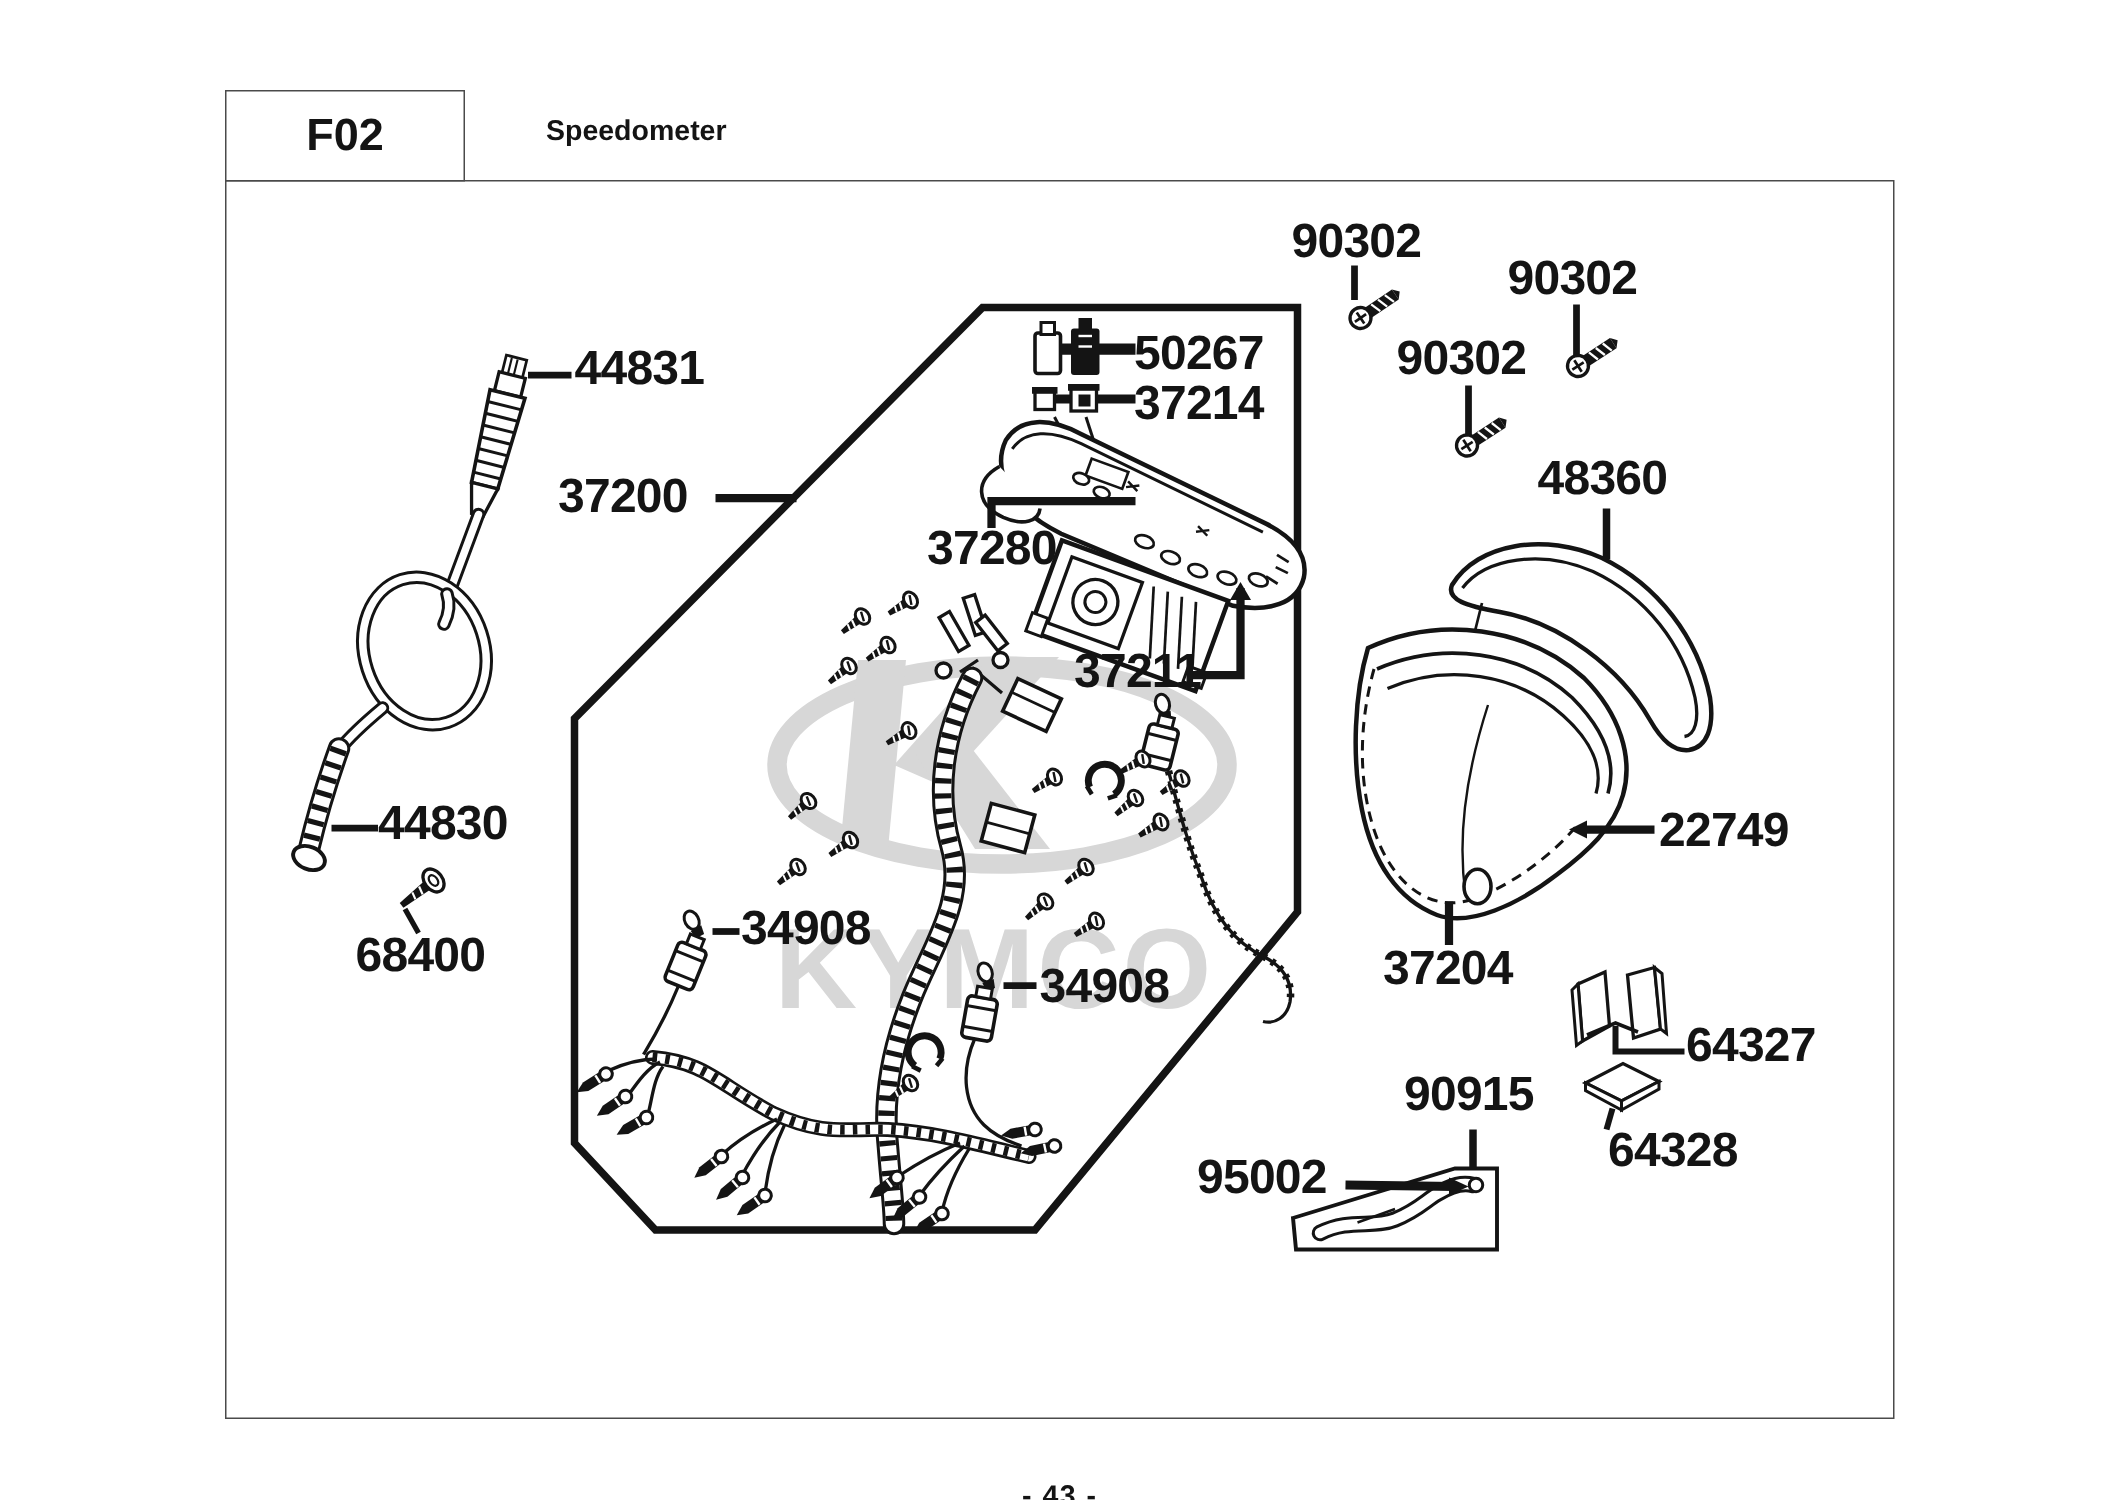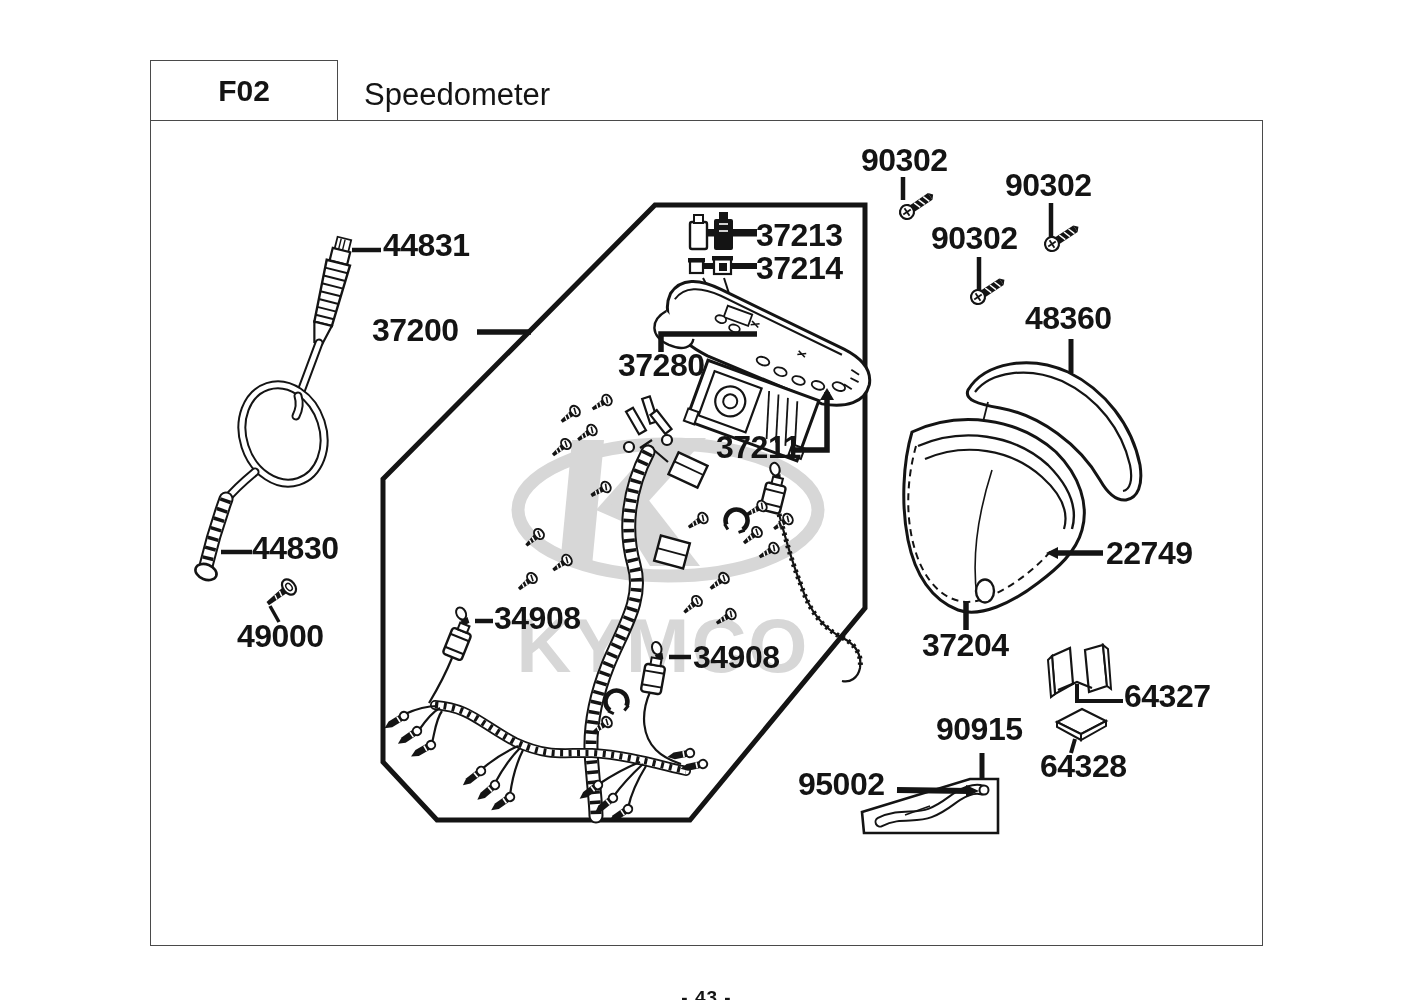--- a/index.html
+++ b/index.html
@@ -1,24 +1,24 @@
 <!DOCTYPE html>
 <html><head>
 <meta charset="utf-8">
 <style>
   html,body{margin:0;padding:0;background:#fff;}
   #page{position:relative;width:1415px;height:1000px;background:#fff;overflow:hidden;
         font-family:"Liberation Sans","DejaVu Sans",sans-serif;color:#141414;}
   .frame{position:absolute;left:150px;top:120px;width:1113px;height:826px;
          border:1.6px solid #4a4a4a;box-sizing:border-box;}
-  .codebox{position:absolute;left:150px;top:60px;width:188px;height:61px;
+  .codebox{position:absolute;left:150px;top:60px;width:160px;height:61px;
            border:1.6px solid #4a4a4a;box-sizing:border-box;display:flex;
            align-items:center;justify-content:center;background:#fff;}
   .codebox span{font-size:30px;font-weight:bold;letter-spacing:0px;}
-  .htitle{position:absolute;left:364px;top:77px;font-size:31px;font-weight:normal;}
+  .htitle{position:absolute;left:364px;top:77px;font-size:19px;font-weight:bold;}
   .pageno{position:absolute;left:150px;top:951px;width:1113px;text-align:center;
           font-size:19px;font-weight:bold;letter-spacing:1px;margin-top:36px;}
   .plabel{position:absolute;font-size:32px;font-weight:bold;letter-spacing:-0.5px;
           line-height:1;white-space:nowrap;}
   svg{position:absolute;left:0;top:0;}
   .ln{stroke:#141414;fill:none;}
   .ldr{stroke:#141414;fill:none;stroke-linecap:butt;}
   .wire{stroke:#141414;stroke-width:2.2;fill:none;}
   .loomO{stroke:#141414;stroke-width:15;fill:none;stroke-linecap:round;}
   .loomI{stroke:#ffffff;stroke-width:11;fill:none;stroke-linecap:round;}
@@ -356,32 +356,32 @@
 
   <div class="codebox">
     <span>F02</span>
   </div>
   <div class="htitle">Speedometer</div>
   <div class="frame"></div>
 
   <div class="plabel" style="left:861px;top:144px">90302</div>
   <div class="plabel" style="left:1005px;top:169px">90302</div>
   <div class="plabel" style="left:931px;top:222px">90302</div>
-  <div class="plabel" style="left:756px;top:219px">37213</div>
+  <div class="plabel" style="left:756px;top:219px">50267</div>
   <div class="plabel" style="left:756px;top:252px">37214</div>
   <div class="plabel" style="left:383px;top:229px">44831</div>
   <div class="plabel" style="left:372px;top:314px">37200</div>
   <div class="plabel" style="left:618px;top:349px">37280</div>
   <div class="plabel" style="left:1025px;top:302px">48360</div>
   <div class="plabel" style="left:716px;top:431px">37211</div>
   <div class="plabel" style="left:252px;top:532px">44830</div>
-  <div class="plabel" style="left:237px;top:620px">49000</div>
+  <div class="plabel" style="left:237px;top:620px">68400</div>
   <div class="plabel" style="left:1106px;top:537px">22749</div>
   <div class="plabel" style="left:494px;top:602px">34908</div>
   <div class="plabel" style="left:693px;top:641px">34908</div>
   <div class="plabel" style="left:922px;top:629px">37204</div>
   <div class="plabel" style="left:1124px;top:680px">64327</div>
-  <div class="plabel" style="left:1040px;top:750px">64328</div>
+  <div class="plabel" style="left:1072px;top:750px">64328</div>
   <div class="plabel" style="left:936px;top:713px">90915</div>
   <div class="plabel" style="left:798px;top:768px">95002</div>
 
   <div class="pageno">- 43 -</div>
 </div>
 
 </body></html>

